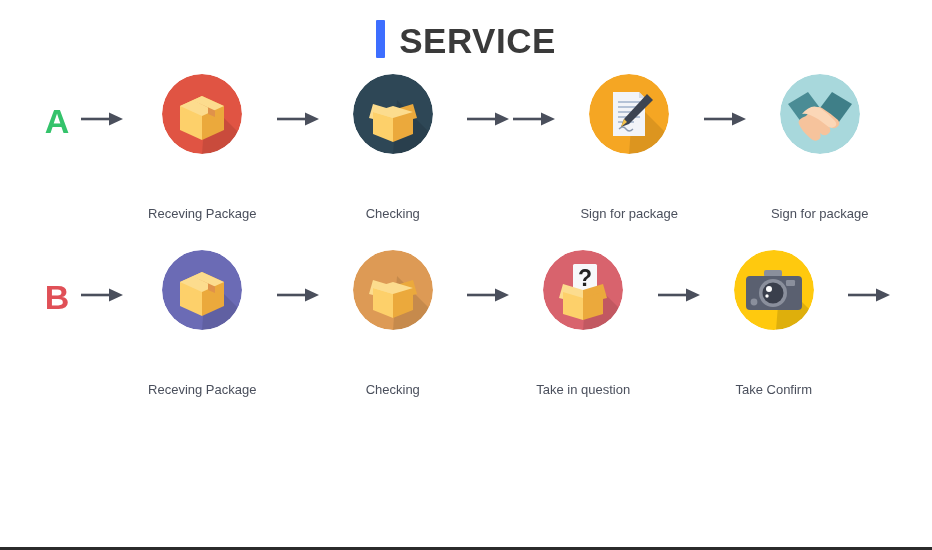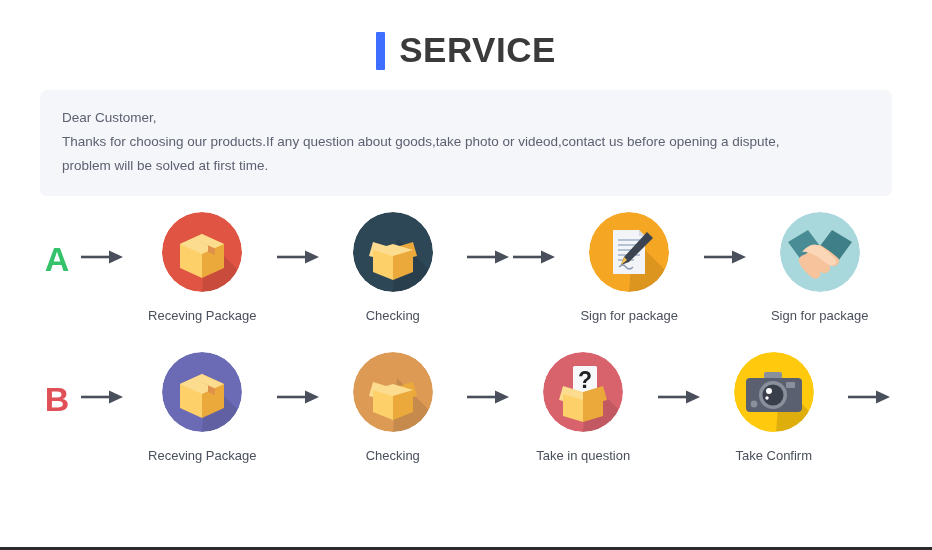--- a/index.html
+++ b/index.html
@@ -14,24 +14,24 @@
   .page {
     position: relative;
     width: 932px; height: 550px;
     background: #ffffff;
     border-bottom: 3px solid #2b2b2b;
   }
 
   
   .title-row {
     display: flex;
-    align-items: flex-start;
+    align-items: flex-end;
     justify-content: center;
     gap: 14px;
-    padding-top: 32px;
+    padding-top: 20px;
   }
   .title-bar {
     width: 9px;
     height: 38px;
     background: #3d6eff;
     border-radius: 1px;
     flex: none;
   }
   .title-text {
     font-size: 35px;
@@ -85,20 +85,21 @@
     align-items: center;
   }
   .arrow.small { width: 46px; }
 
   .step {
     flex: 1 1 0;
     display: flex;
     flex-direction: column;
     align-items: center;
     min-width: 0;
+    gap: 36px;
   }
   .icon-circle {
     width: 80px; height: 80px;
     border-radius: 50%;
     position: relative;
     overflow: hidden;
     flex: none;
   }
   .icon-circle svg { display: block; }
   .step-label {
@@ -113,25 +114,20 @@
 </head>
 <body>
 
 <div class="page">
 
   <div class="title-row">
     <span class="title-bar"></span>
     <span class="title-text">SERVICE</span>
   </div>
 
-  <div class="notice">
-    <p>Dear Customer,</p>
-    <p>Thanks for choosing our products.If any question about goods,take photo or videod,contact us before opening a dispute,</p>
-    <p>problem will be solved at first time.</p>
-  </div>
 
   <div id="flow-container">
       <div class="flow">
         <div class="badge a" style="color: rgb(52, 195, 107);">A</div>
         <div class="arrow">
           <svg width="44" height="18" viewBox="0 0 44 18">
             <line x1="1" y1="9" x2="31" y2="9" stroke="#4a4f5c" stroke-width="2.6"></line>
             <path d="M29 2.5 L43 9 L29 15.5 Z" fill="#4a4f5c"></path>
           </svg>
         </div>

